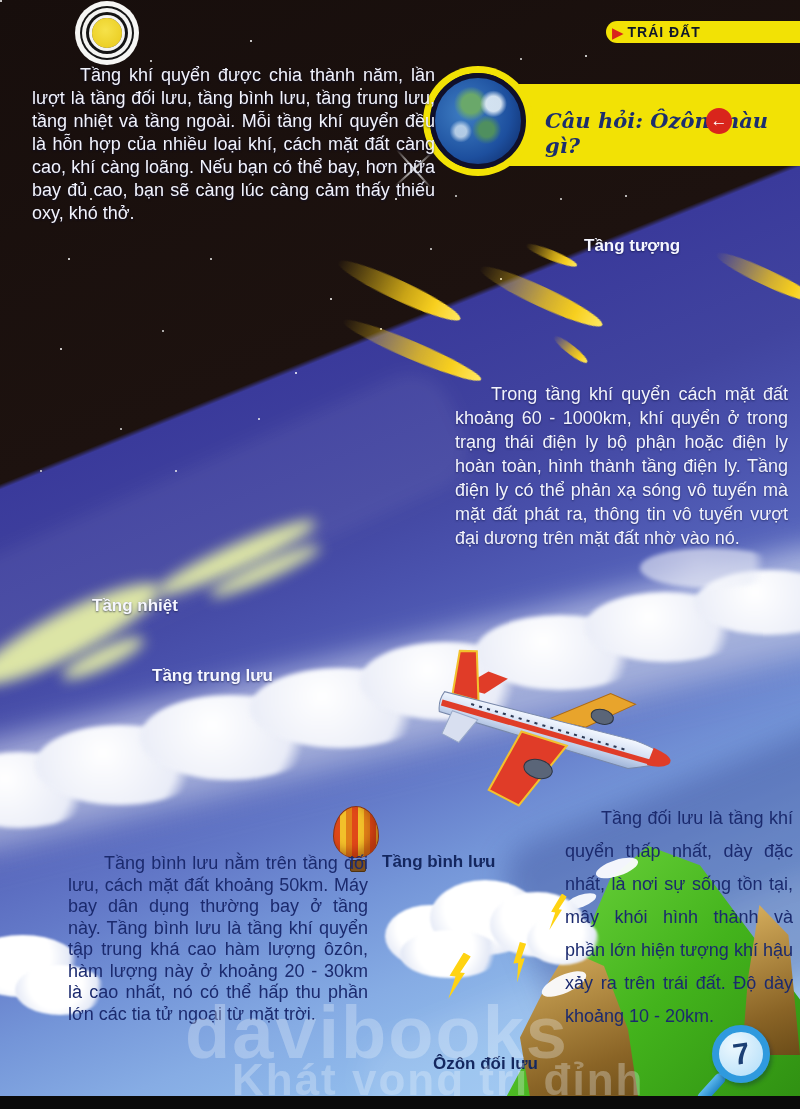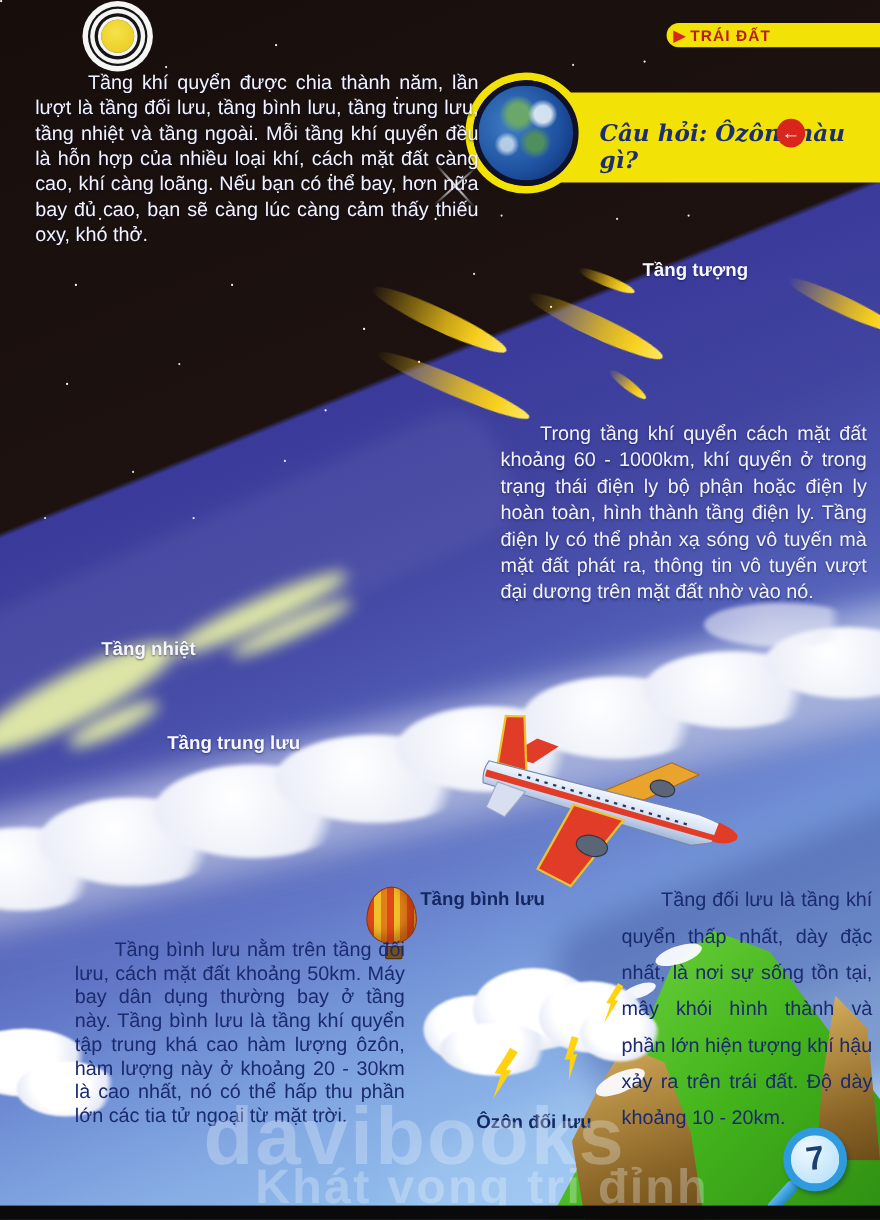--- a/index.html
+++ b/index.html
@@ -10,30 +10,30 @@
           #3a3a9b 34.2%, #41449f 45%,
           #4a52ad 52%, #5563ba 59%,
           #6379c8 66%, #7495d8 73%,
           #86ace4 80%, #93bfee 88%, #9ecdf4 100%);}
   
   .para{position:absolute;color:#f2f3fc;font-size:18px;line-height:23px;text-align:justify;
         text-shadow:0 1px 2px rgba(10,15,60,.55);}
   .para-navy{color:#1b2a6e;text-shadow:none;}
   .layerlbl{position:absolute;font-weight:bold;font-size:17px;color:#f6f7ff;
             text-shadow:0 1px 2px rgba(10,15,60,.6);white-space:nowrap;}
-  .layerlbl.navy{color:#14275f;text-shadow:none;}
+  .layerlbl.navy{color:#14275f;text-shadow:none;margin-top:44px;}
   
   .sun{position:absolute;left:92px;top:18px;width:30px;height:30px;border-radius:50%;
        background:radial-gradient(circle at 45% 40%, #f6e24a, #e8c818);
        box-shadow:0 0 0 3px #f4f4f2, 0 0 0 6px #141414, 0 0 0 10px #f4f4f2,
                   0 0 0 12px #141414, 0 0 0 17px #f6f6f4;}
   .badge{position:absolute;right:0;top:21px;height:22px;left:606px;background:#f2e205;
          border-radius:11px 0 0 11px;display:flex;align-items:center;padding-left:6px;box-sizing:border-box;}
   .badge .tri{color:#d9251c;font-size:15px;line-height:1;margin-right:4px;}
-  .badge .lbl{color:#b91c1c;font-weight:bold;font-size:14px;letter-spacing:1px;}
+  .badge .lbl{color:#0f172a;font-weight:bold;font-size:14px;letter-spacing:1px;}
   
   .qbar{position:absolute;left:455px;top:84px;right:0;height:82px;background:#f2e205;
         border-radius:44px 0 0 44px;}
   .qtext{position:absolute;left:545px;top:108px;font-family:"DejaVu Serif",serif;
          font-style:italic;font-weight:bold;font-size:21px;color:#1c2e6e;}
   .qarrow{position:absolute;left:706px;top:108px;width:26px;height:26px;border-radius:50%;
           background:#d9251c;color:#fff;font-weight:bold;font-size:17px;line-height:26px;text-align:center;}
   .earth{position:absolute;left:430px;top:73px;width:96px;height:96px;border-radius:50%;
          border:5px solid #10102a;box-sizing:border-box;box-shadow:0 0 0 7px #f2e205;
          background:
@@ -205,21 +205,21 @@
 
   <div class="para para-navy" style="left:68px;top:853px;width:300px;line-height:21.5px;text-indent:36px;">
     <span>Tầng bình lưu nằm trên tầng đối lưu, cách mặt đất khoảng 50km. Máy bay dân dụng thường bay ở tầng này. Tầng bình lưu là tầng khí quyển tập trung khá cao hàm lượng ôzôn, hàm lượng này ở khoảng 20 - 30km là cao nhất, nó có thể hấp thu phần lớn các tia tử ngoại từ mặt trời.</span>
   </div>
 
   <div class="para para-navy" style="left:565px;top:802px;width:228px;line-height:33px;text-indent:36px;">
     <span>Tầng đối lưu là tầng khí quyển thấp nhất, dày đặc nhất, là nơi sự sống tồn tại, mây khói hình thành và phần lớn hiện tượng khí hậu xảy ra trên trái đất. Độ dày khoảng 10 - 20km.</span>
   </div>
 
   <div class="layerlbl" style="left:584px;top:236px;">Tầng tượng</div>
-  <div class="layerlbl" style="left:92px;top:580px;">Tầng nhiệt</div>
+  <div class="layerlbl" style="left:92px;top:596px;">Tầng nhiệt</div>
   <div class="layerlbl" style="left:152px;top:666px;">Tầng trung lưu</div>
   <div class="layerlbl navy" style="left:382px;top:808px;">Tầng bình lưu</div>
   <div class="layerlbl navy" style="left:433px;top:1010px;">Ôzôn đối lưu</div>
 
   <div class="wm" style="left:185px;top:990px;font-size:74px;">davibooks</div>
   <div class="wm" style="left:232px;top:1055px;font-size:44px;">Khát vọng tri đỉnh</div>
 
   <div class="maghandle"></div>
   <div class="mag">
     <span class="num">7</span>

